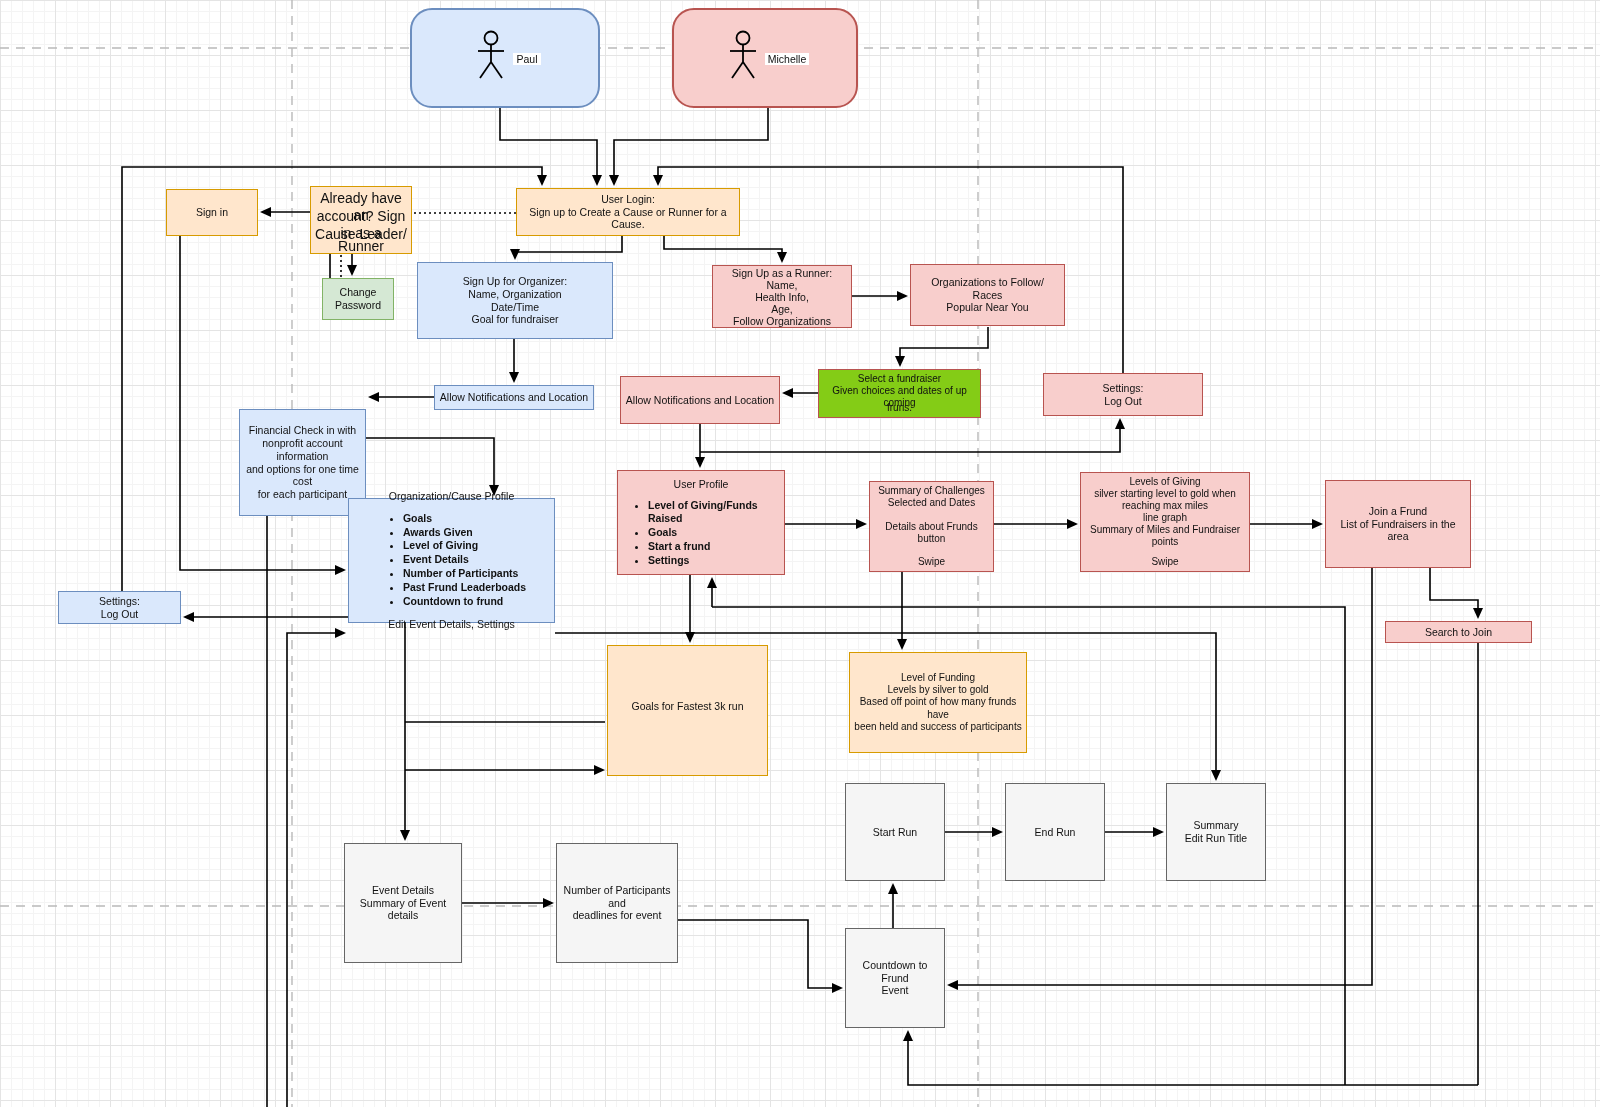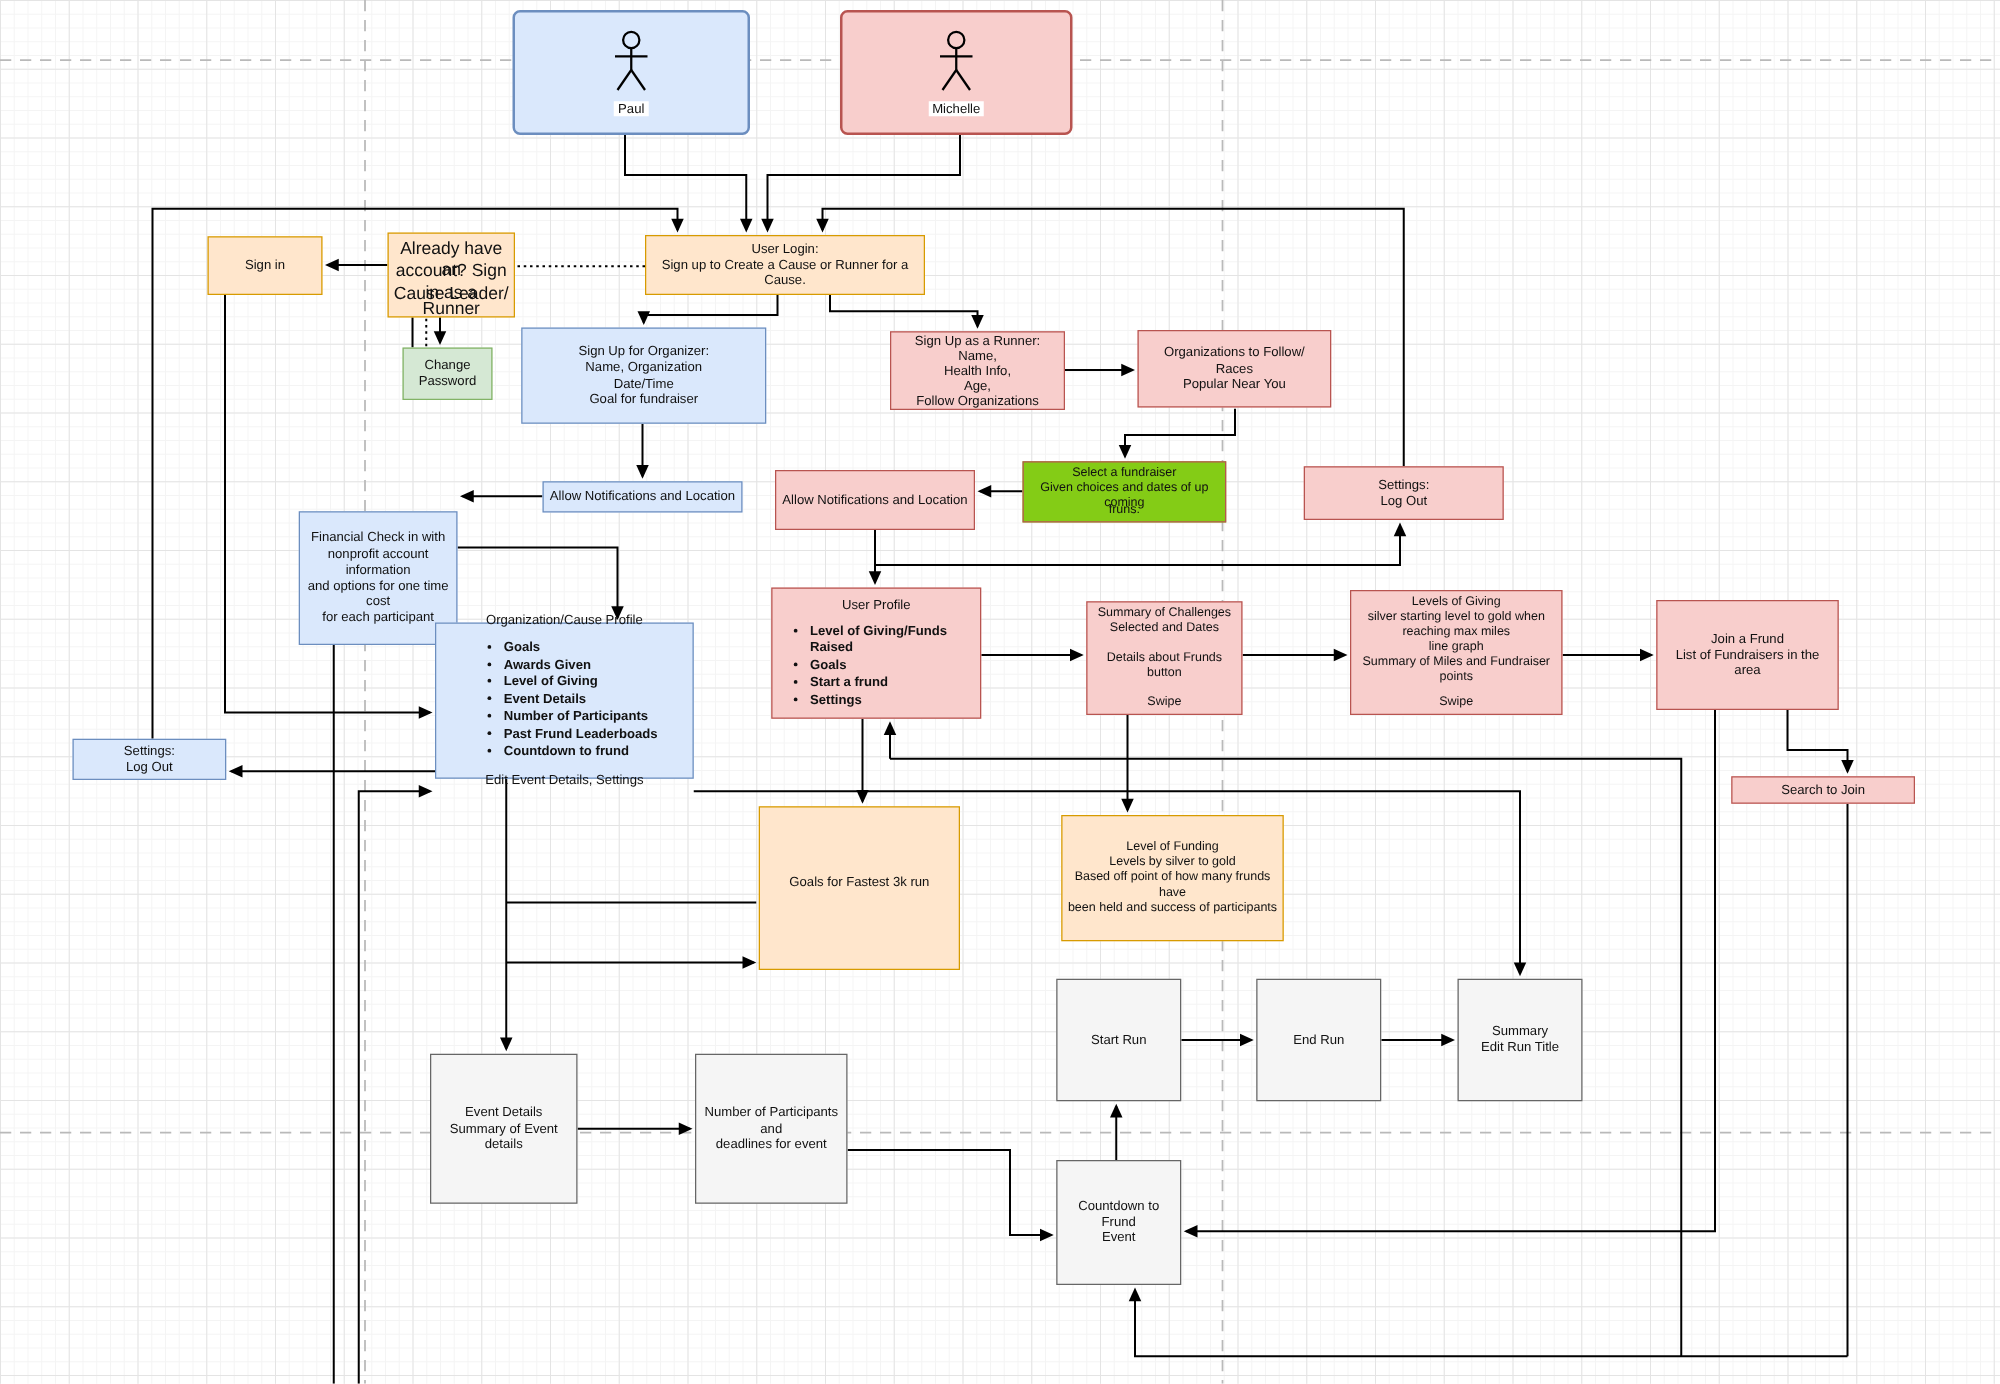--- a/index.html
+++ b/index.html
@@ -22,22 +22,22 @@
     text-align:center;font-size:10.5px;line-height:1.22;color:#111;
     padding:3px 4px;
   }
   .node .nline{min-height:12px;width:100%;}
   .node .ntitle{margin-bottom:9px;width:100%;}
   .node ul{margin:0;padding-left:26px;text-align:left;font-weight:bold;}
   .node ul li{margin:0 0 1px 0;}
   .node ul.centered{list-style-position:outside;text-align:center;padding-left:14px;margin:0 auto;min-width:108px;}
   .node .nfooter{margin-top:10px;width:100%;}
   .actor{
-    position:absolute;z-index:2;box-sizing:border-box;border-radius:6px;
-    display:flex;flex-direction:column;align-items:center;justify-content:center;
+    position:absolute;z-index:2;box-sizing:border-box;border-radius:22px;
+    display:flex;flex-direction:row;align-items:center;justify-content:center;
     font-size:10.5px;color:#111;
   }
   .actor-paul{left:410px;top:8px;width:190px;height:100px;background:#dae8fc;border:2px solid #6c8ebf;}
   .actor-michelle{left:672px;top:8px;width:186px;height:100px;background:#f8cecc;border:2px solid #b85450;}
   .actor .alabel{background:#ffffff;padding:0 3px;margin-top:1px;}
 </style>
 </head>
 <body>
 
 <svg id="edge-layer" xmlns="http://www.w3.org/2000/svg">

